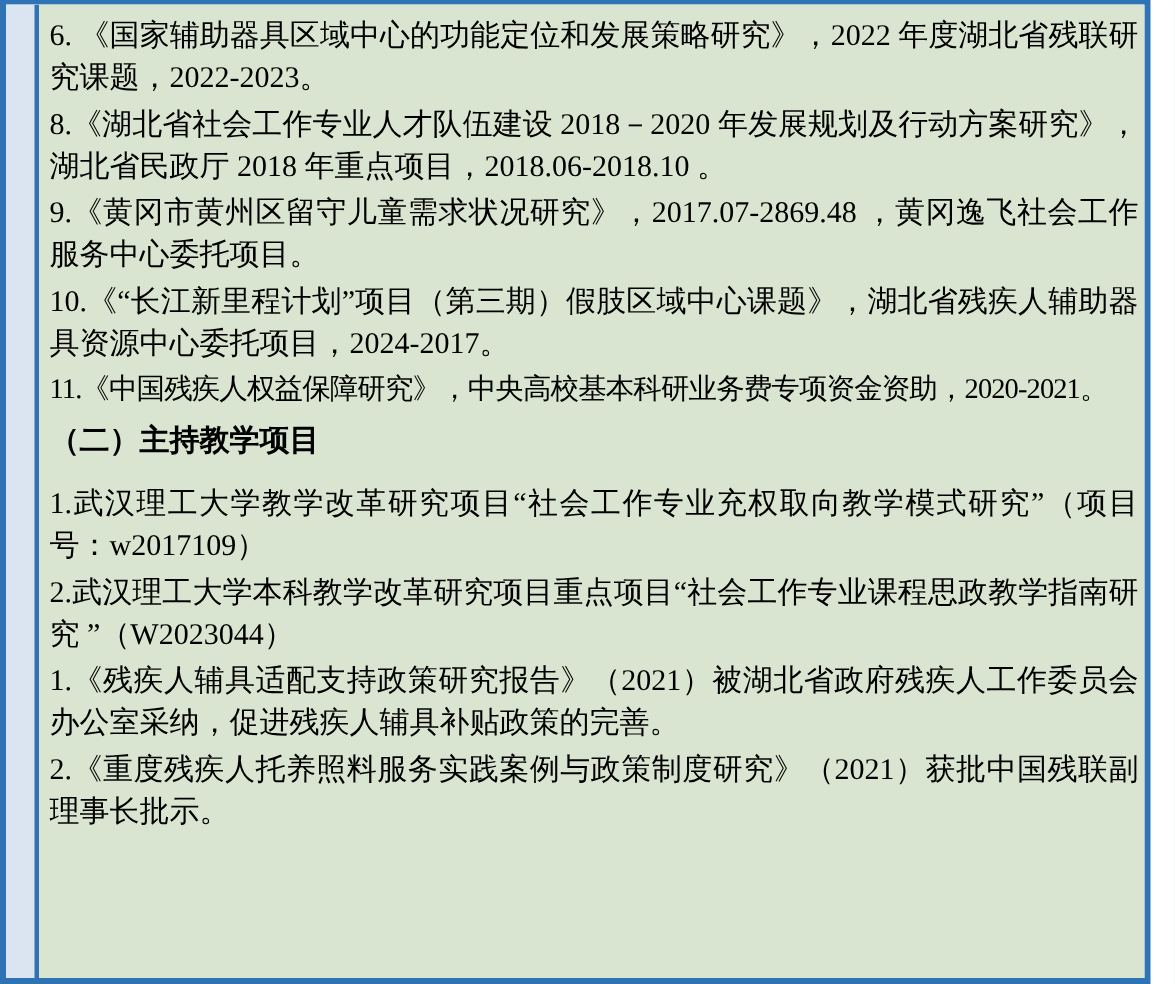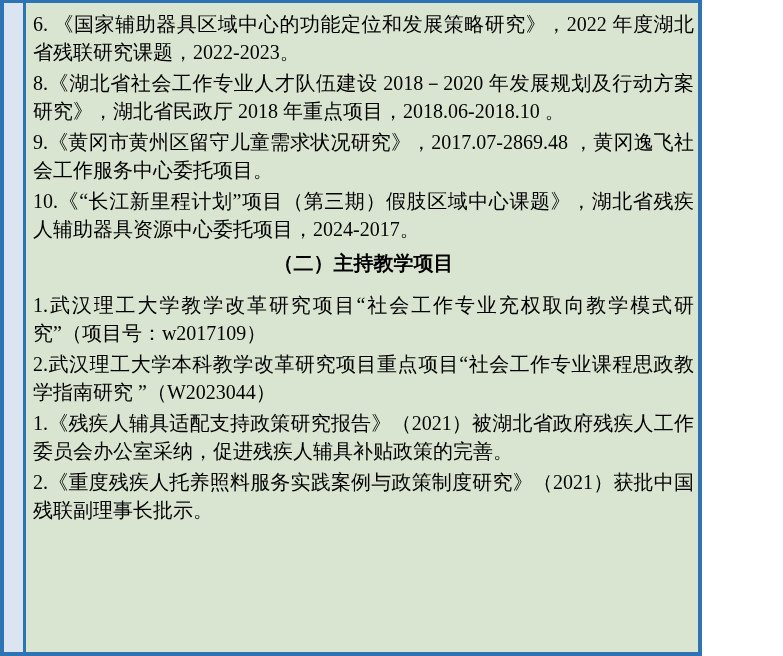--- a/index.html
+++ b/index.html
@@ -4,21 +4,21 @@
 <style>
   :root {
     --border-blue: #2e74b5;
     --left-cell-bg: #dbe5f1;
     --content-bg: #d9e5d0;
     --text: #000000;
   }
   * { box-sizing: border-box; }
   html, body { margin: 0; padding: 0; background: #ffffff; }
   .page {
-    width: 702px;
+    width: 767px;
     height: 656px;
     display: flex;
     border-top: 3px solid var(--border-blue);
     border-left: 4px solid var(--border-blue);
     border-right: 4px solid var(--border-blue);
     border-bottom: 4px solid var(--border-blue);
     font-family: "Liberation Serif", "DejaVu Serif", serif;
     color: var(--text);
     overflow: hidden;
   }
@@ -41,32 +41,33 @@
     margin: 0 0 3px 0;
   }
   .para.tight {
     font-size: 19px;
     letter-spacing: -0.6px;
     white-space: nowrap;
   }
   .heading {
     font-weight: bold;
     margin: 6px 0 14px 0;
-    text-align: center;
+    text-align: left;
   }
 </style>
 </head>
 <body>
 
 <div class="page">
   <div class="left-cell"></div>
   <div class="content-cell">
     <p class="para">6. 《国家辅助器具区域中心的功能定位和发展策略研究》，2022 年度湖北省残联研究课题，2022-2023。</p>
     <p class="para">8.《湖北省社会工作专业人才队伍建设 2018－2020 年发展规划及行动方案研究》，湖北省民政厅 2018 年重点项目，2018.06-2018.10 。</p>
     <p class="para">9.《黄冈市黄州区留守儿童需求状况研究》，2017.07-2869.48 ，黄冈逸飞社会工作服务中心委托项目。</p>
     <p class="para">10.《“长江新里程计划”项目（第三期）假肢区域中心课题》，湖北省残疾人辅助器具资源中心委托项目，2024-2017。</p>
+    <p class="para tight">11.《中国残疾人权益保障研究》，中央高校基本科研业务费专项资金资助，2020-2021。</p>
     <p class="para heading">（二）主持教学项目</p>
     <p class="para">1.武汉理工大学教学改革研究项目“社会工作专业充权取向教学模式研究”（项目号：w2017109）</p>
     <p class="para">2.武汉理工大学本科教学改革研究项目重点项目“社会工作专业课程思政教学指南研究 ”（W2023044）</p>
     <p class="para">1.《残疾人辅具适配支持政策研究报告》（2021）被湖北省政府残疾人工作委员会办公室采纳，促进残疾人辅具补贴政策的完善。</p>
     <p class="para">2.《重度残疾人托养照料服务实践案例与政策制度研究》（2021）获批中国残联副理事长批示。</p>
   </div>
 </div>
 
 </body></html>

